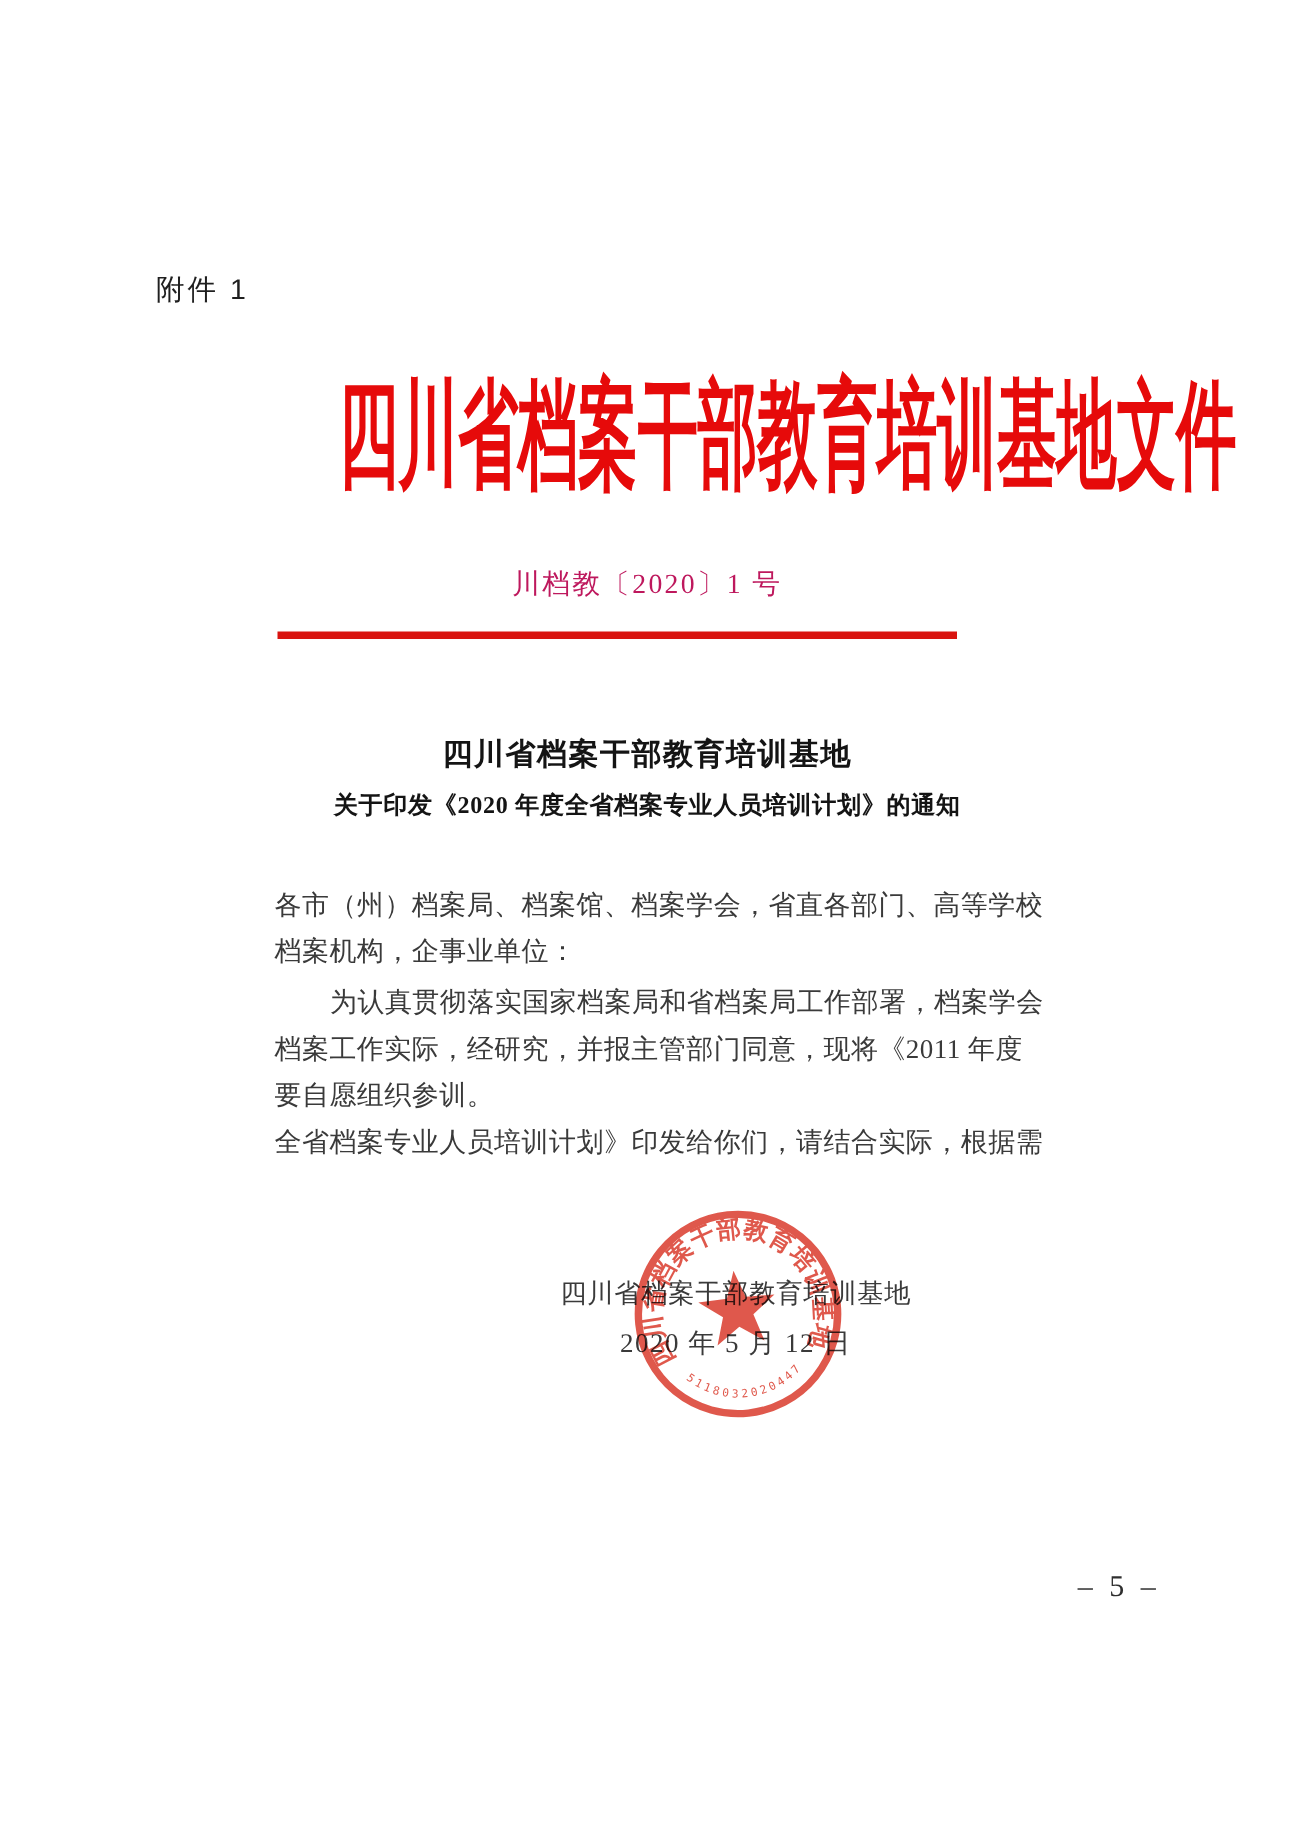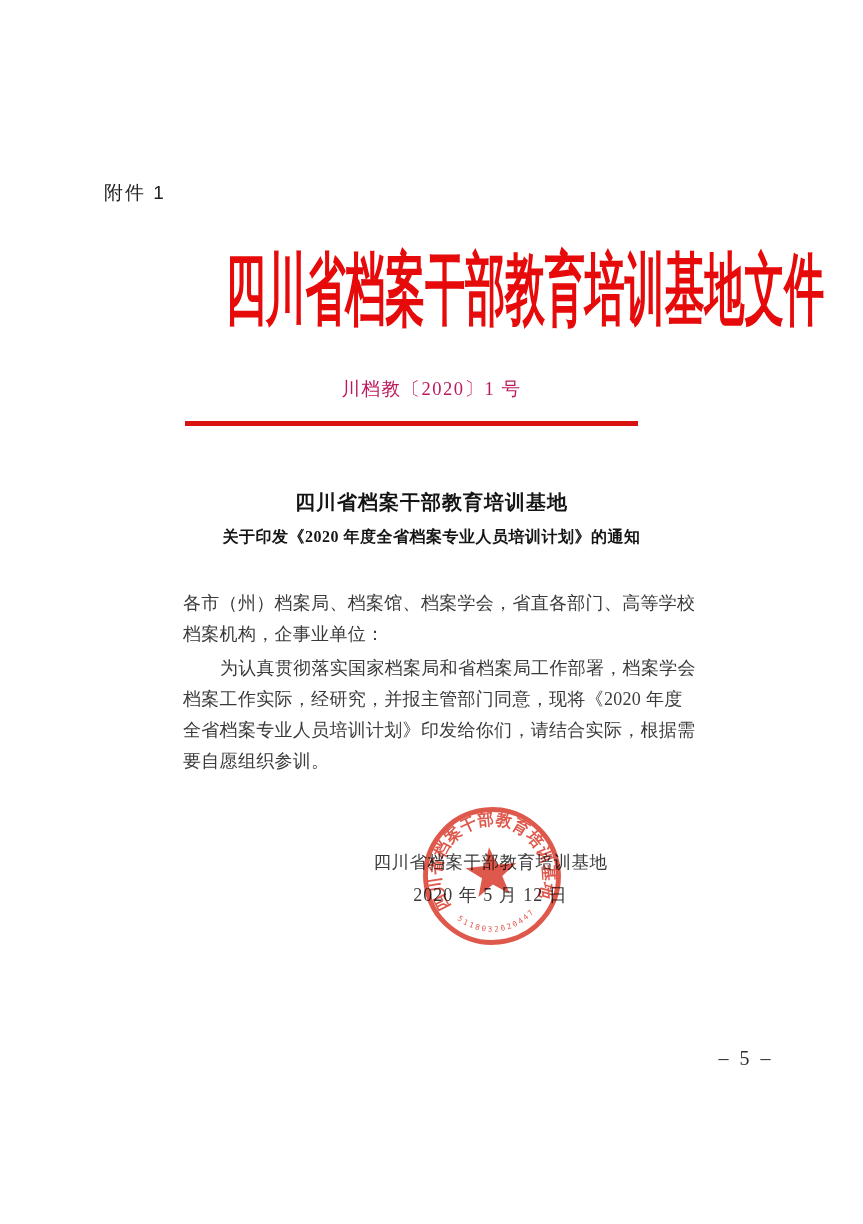--- a/index.html
+++ b/index.html
@@ -79,23 +79,23 @@
 
   <div class="redrule"></div>
 
   <div class="h1">四川省档案干部教育培训基地</div>
   <div class="h2">关于印发《2020 年度全省档案专业人员培训计划》的通知</div>
 
   <div class="bodytext">
     <div class="bodyline">各市（州）档案局、档案馆、档案学会，省直各部门、高等学校</div>
     <div class="bodyline">档案机构，企事业单位：</div>
     <div class="bodyline para-start">为认真贯彻落实国家档案局和省档案局工作部署，档案学会</div>
-    <div class="bodyline">档案工作实际，经研究，并报主管部门同意，现将《2020 年度</div>
+    <div class="bodyline">档案工作实际，经研究，并报主管部门同意，现将《2011 年度</div>
+    <div class="bodyline">要自愿组织参训。</div>
     <div class="bodyline">全省档案专业人员培训计划》印发给你们，请结合实际，根据需</div>
-    <div class="bodyline">要自愿组织参训。</div>
   </div>
 
   <div class="signblock">
     <div class="signature">四川省档案干部教育培训基地</div>
     <div class="signdate">2020 年 5 月 12 日</div>
   </div>
 
   <svg class="seal" viewBox="0 0 140 140" xmlns="http://www.w3.org/2000/svg">
     <defs>
       <path id="ringArc" d="M 28.4,94 A 48,48 0 1 1 111.6,94" fill="none"></path>

